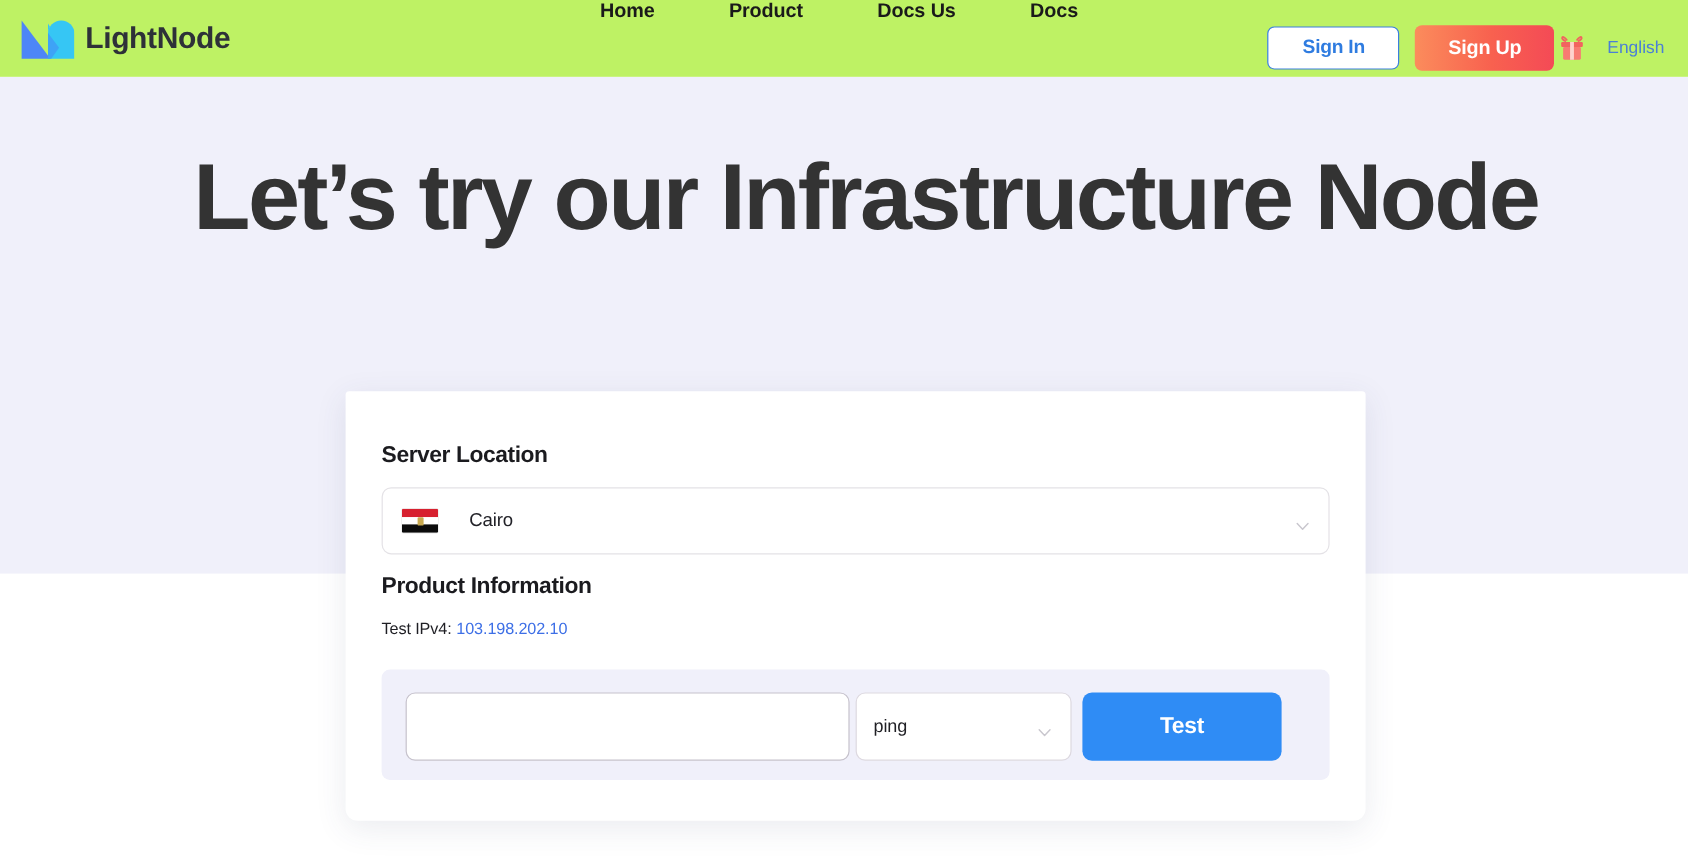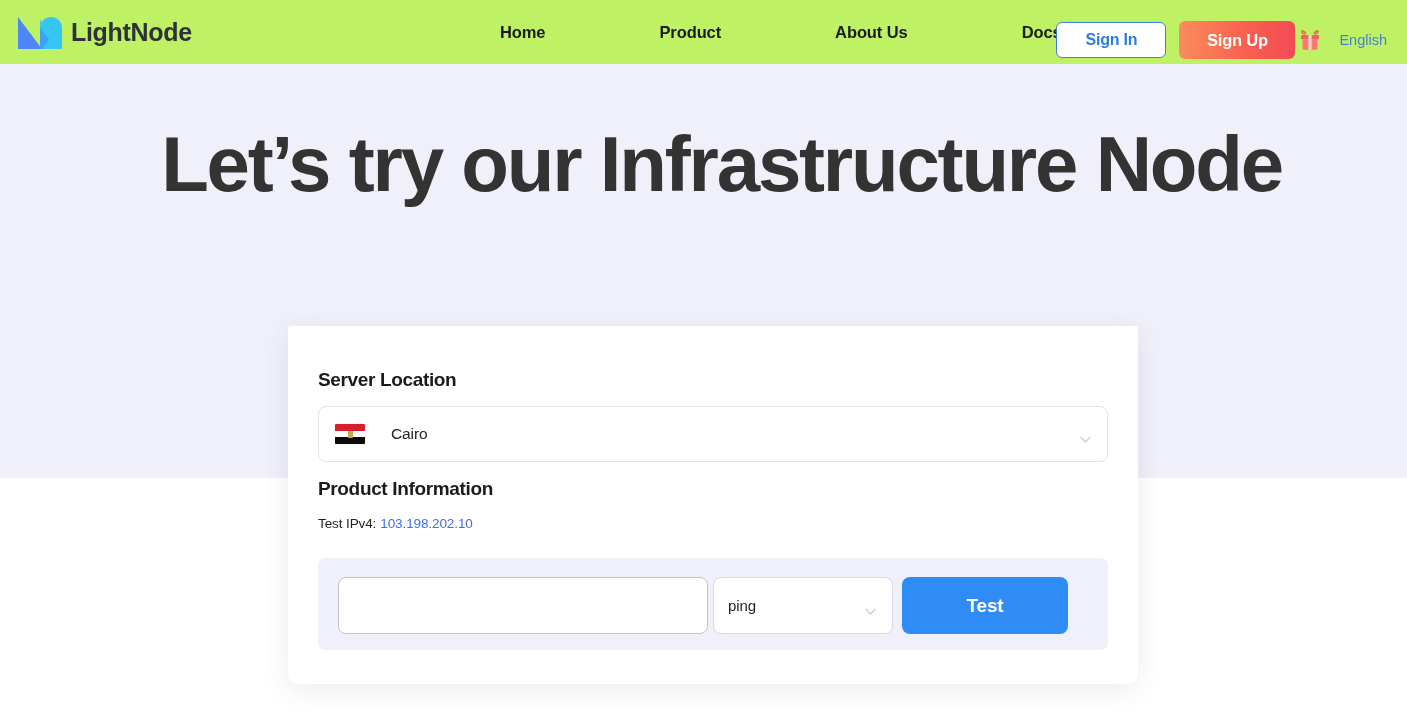--- a/index.html
+++ b/index.html
@@ -73,33 +73,32 @@
     color: #2e3138;
     line-height: 1;
   }
 
   .nav {
     position: absolute;
     left: 500px;
     top: 0;
     height: 64px;
     display: flex;
-    align-items: center;
-    gap: 16px;
+    align-items: flex-start;
   }
   .nav-item {
     font-size: 16.5px;
     font-weight: 600;
     color: #1a1a1a;
     letter-spacing: -0.1px;
     text-decoration: none;
     white-space: nowrap;
     cursor: pointer;
   }
-  .nav-item + .nav-item { margin-left: 98px; }
+  .nav-item + .nav-item { margin-left: 62px; }
 
   .header-right {
     position: absolute;
     right: 0;
     top: 0;
     height: 80px;
     display: flex;
     align-items: center;
   }
 
@@ -348,21 +347,21 @@
           <path d="M24 15 a11 11 0 0 1 1.6-5.7 L24 6.5 Z" fill="#36c6f4"></path>
           <path d="M24 36 L24 14.6 L33.2 26.8 L26.6 36 Z" fill="#3f9ef6" opacity="0.9"></path>
         </svg>
       </span>
       <span class="brand-name">LightNode</span>
     </div>
 
     <nav class="nav">
       <a class="nav-item" href="#">Home</a>
       <a class="nav-item" href="#">Product</a>
-      <a class="nav-item" href="#">About Us</a>
+      <a class="nav-item" href="#">Docs Us</a>
       <a class="nav-item" href="#">Docs</a>
     </nav>
 
     <div class="header-right">
       <button class="btn-signin">Sign In</button>
       <button class="btn-signup">Sign Up</button>
 
       <span class="gift-icon">
         <svg width="22" height="24" viewBox="0 0 22 24" xmlns="http://www.w3.org/2000/svg">
           <path d="M6.6 5.2c-1.4-1.6-3-2.9-3.7-2.1-.7.8.6 2.2 2.4 3.1" fill="none" stroke="#f2635f" stroke-width="1.5" stroke-linecap="round"></path>

